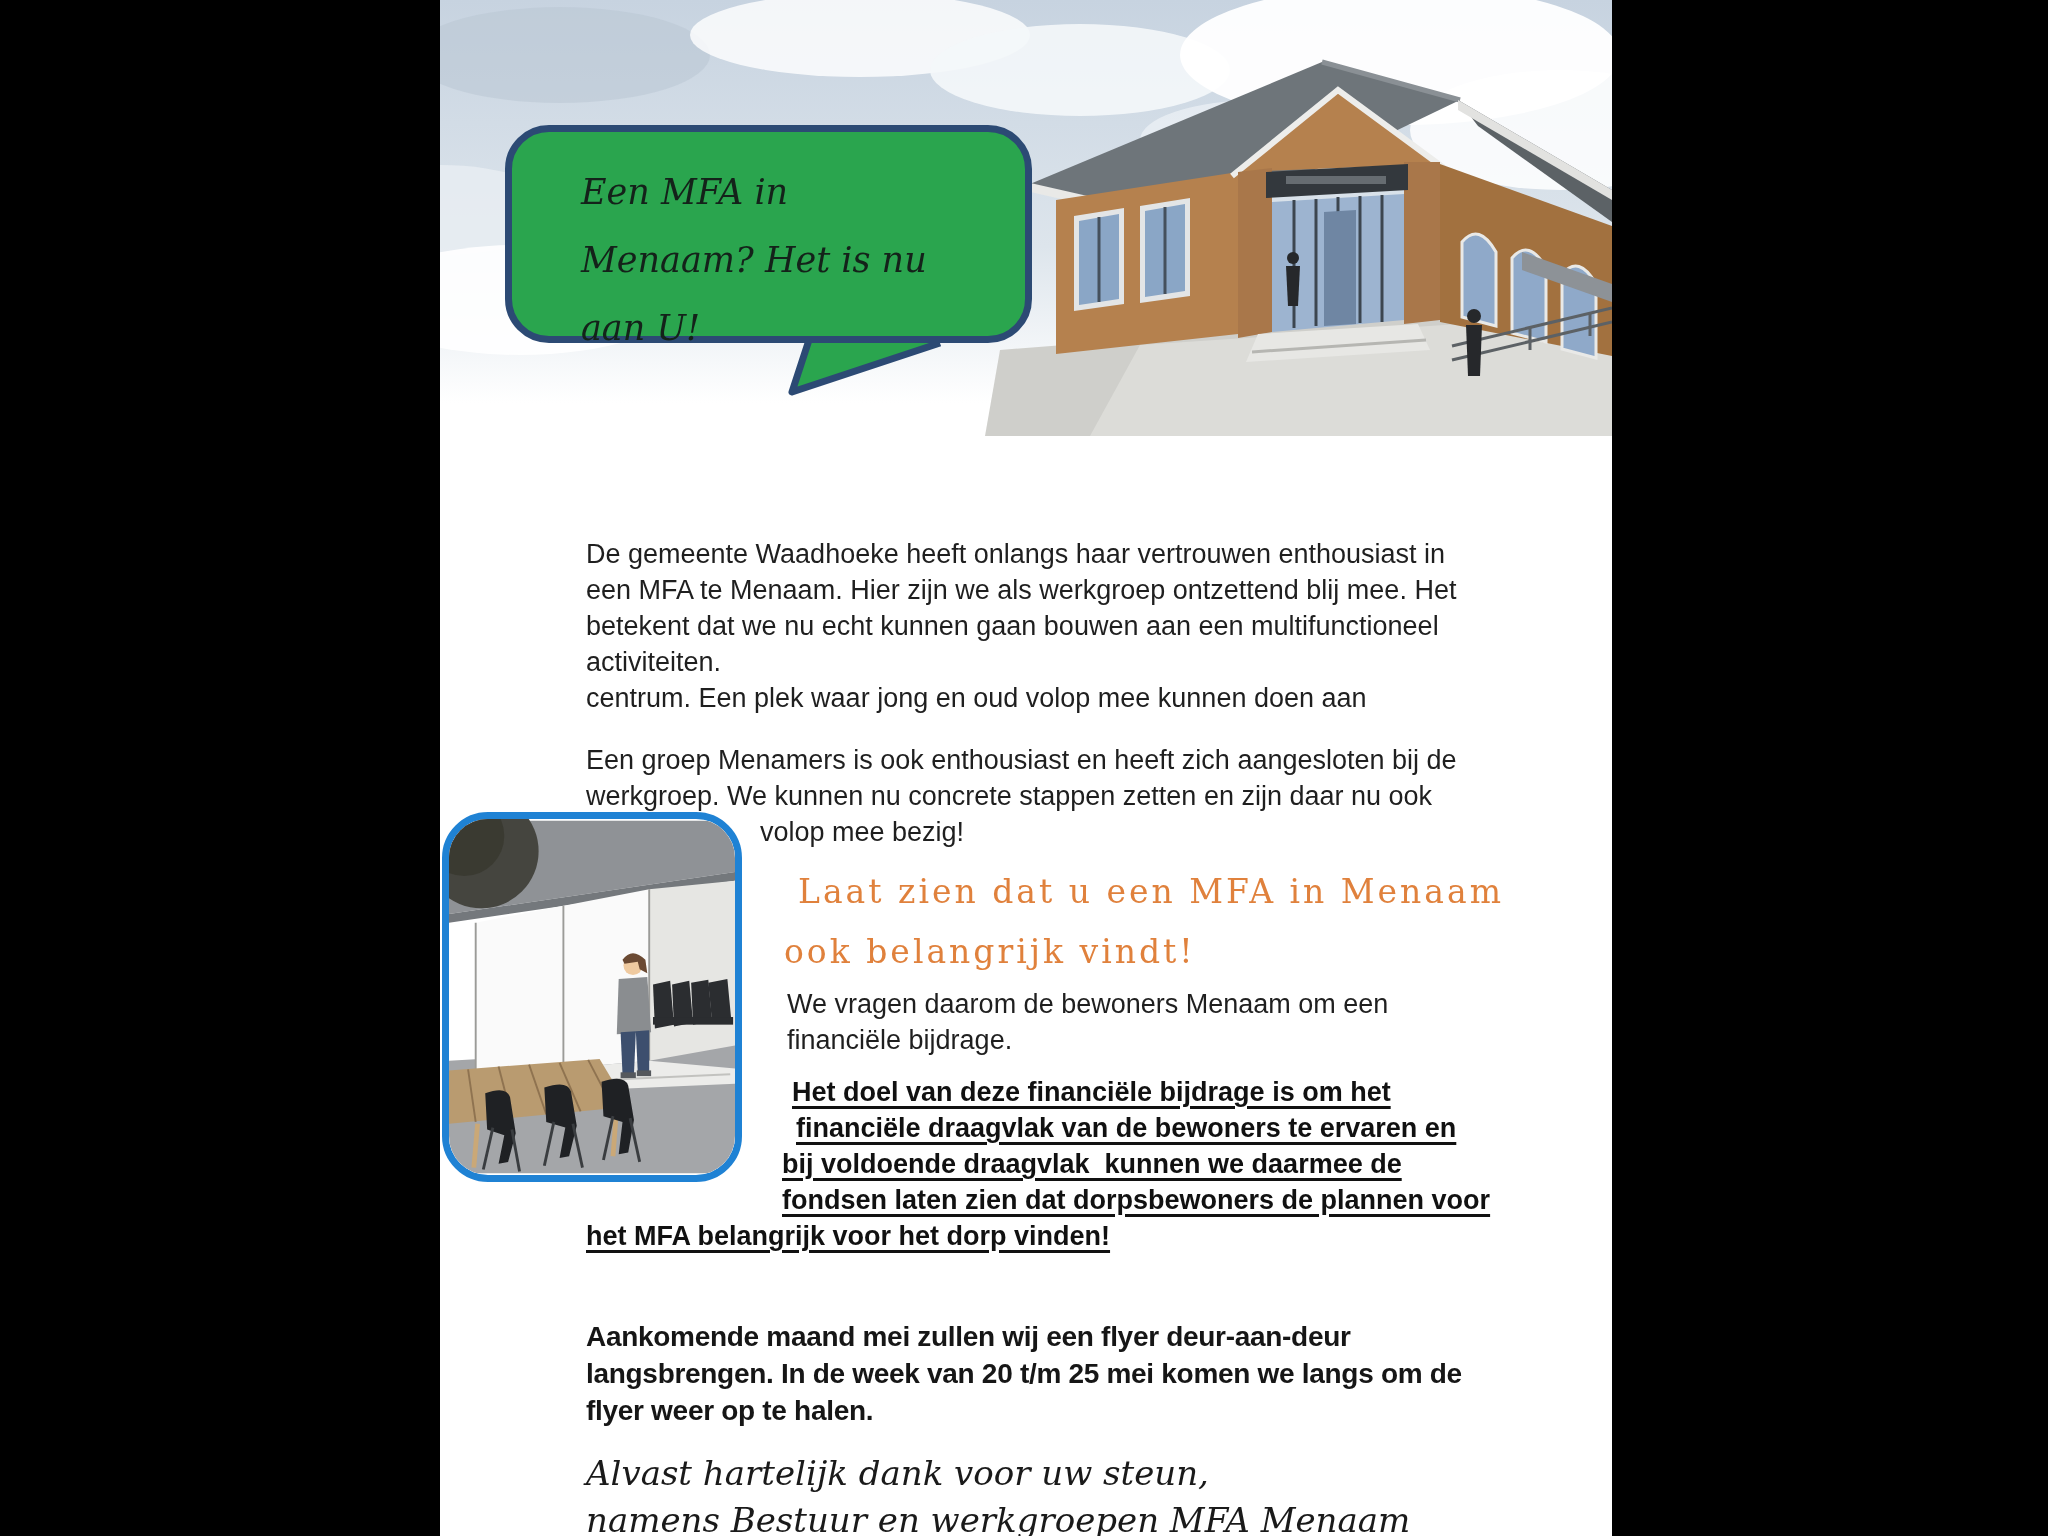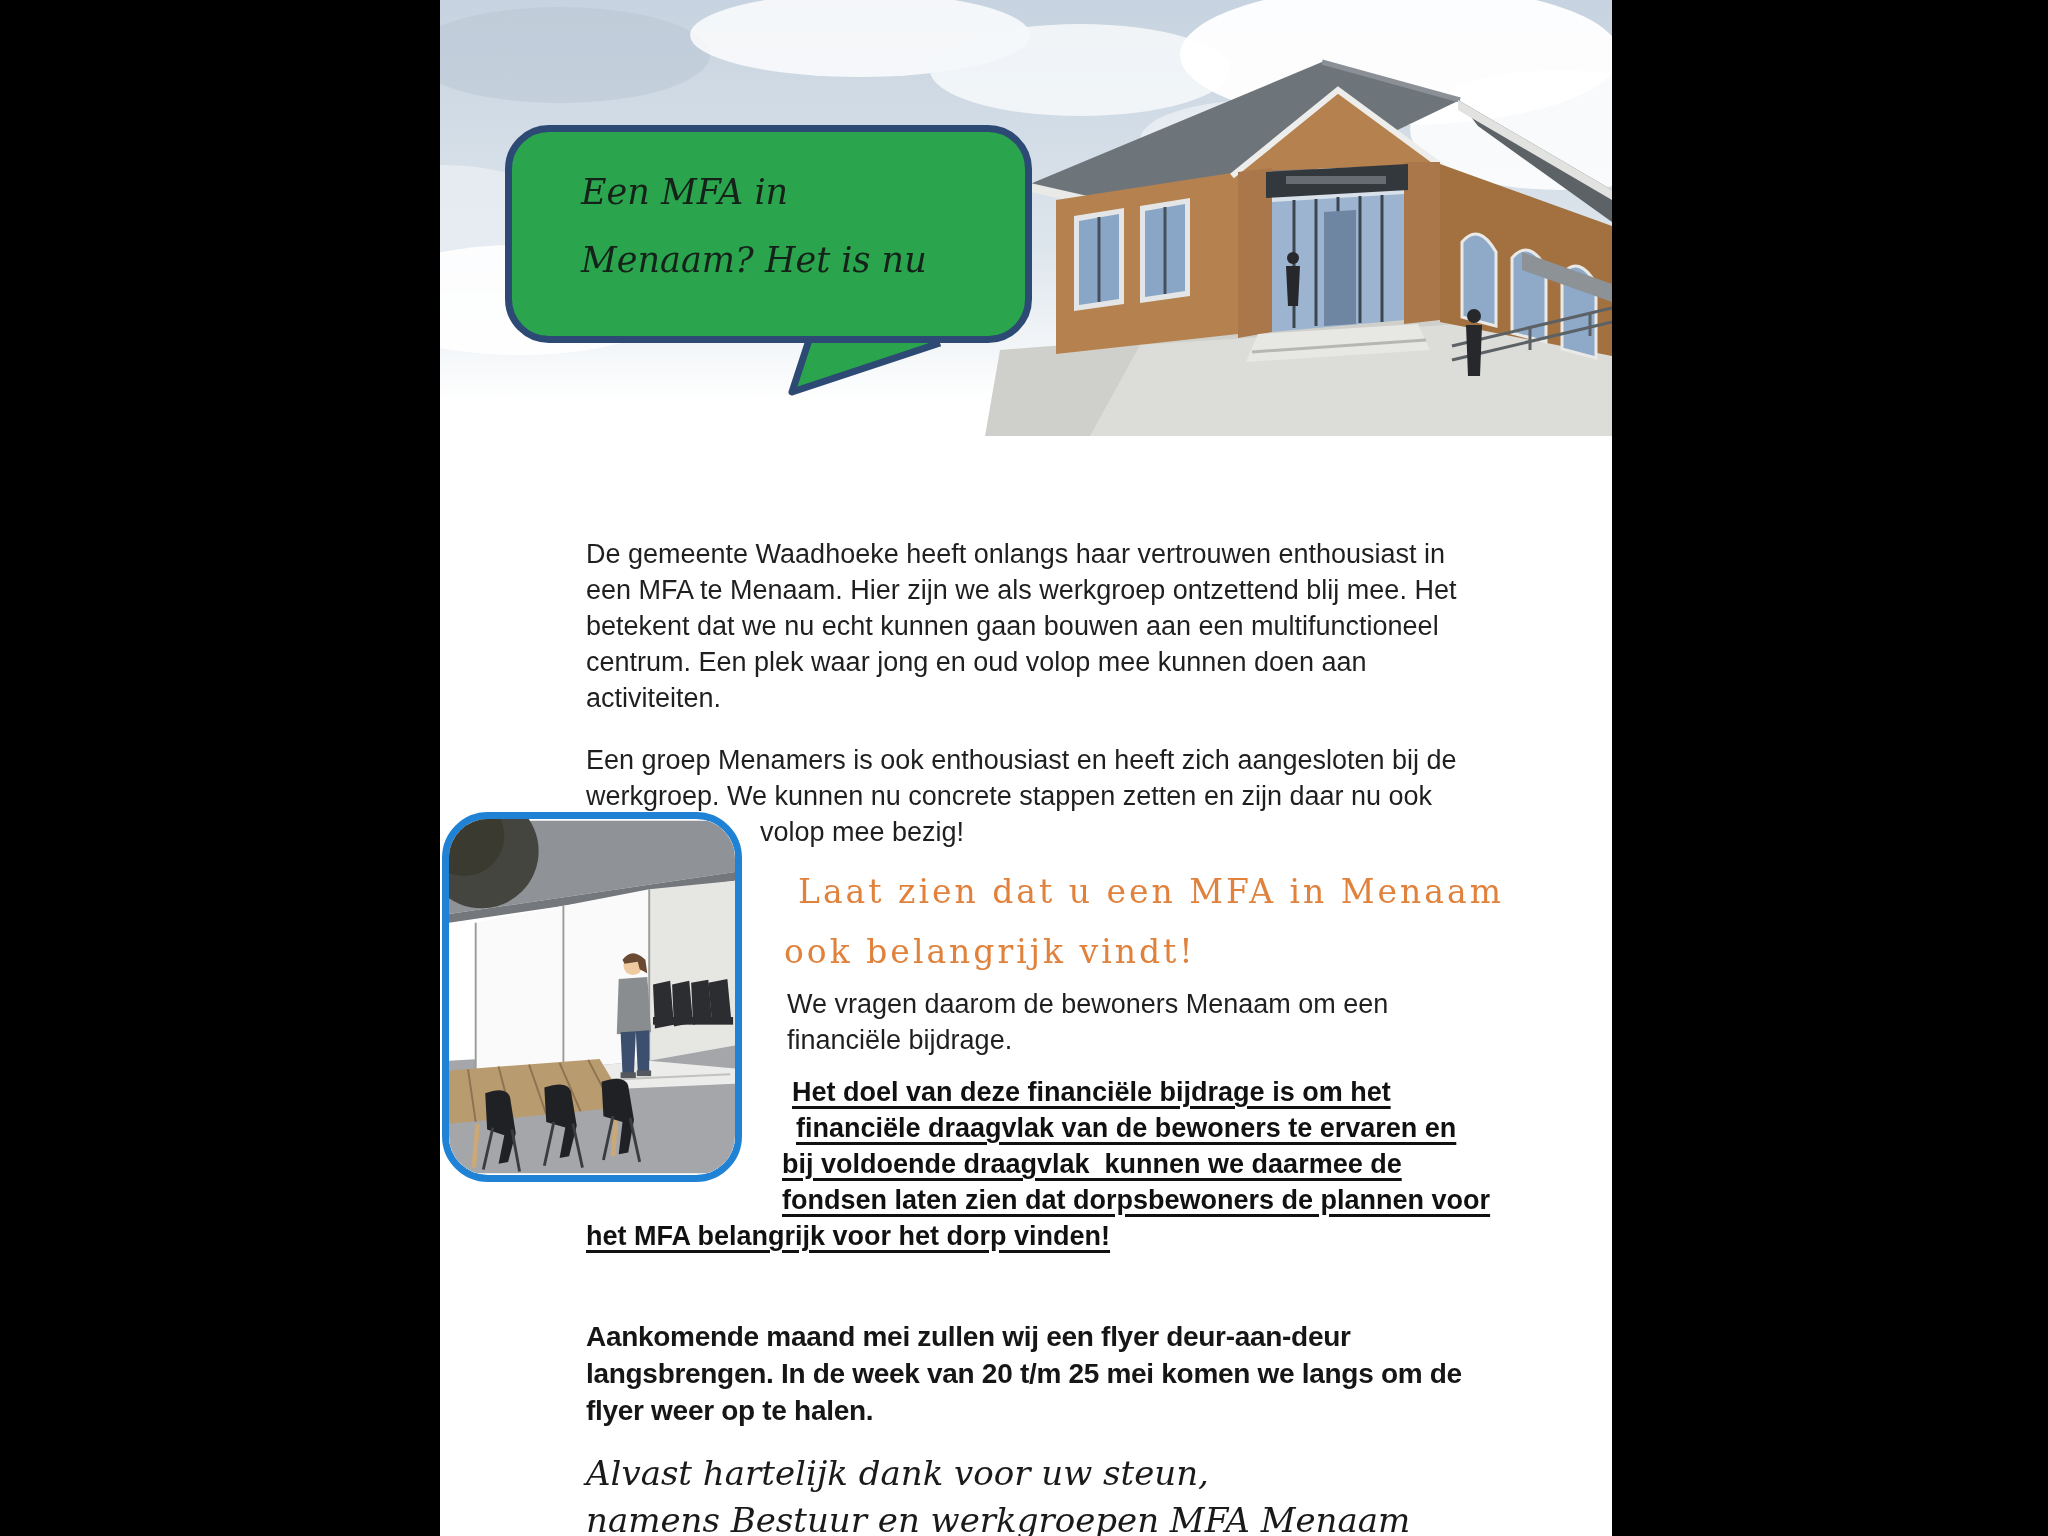--- a/index.html
+++ b/index.html
@@ -146,29 +146,30 @@
         </g>
       </svg>
     </div>
 
     <svg class="bubble-tail" width="160" height="62" viewBox="0 0 160 62">
       <path d="M22,1 L4,56 L152,7" fill="#2aa54e" stroke="#2c4a74" stroke-width="7" stroke-linejoin="round"></path>
     </svg>
     <div class="bubble">
       <div class="bubble-line">Een MFA in</div>
       <div class="bubble-line">Menaam? Het is nu</div>
+      <div class="bubble-line">aan U!</div>
     </div>
 
 
     <div class="p-intro">
       <div class="bodyline">De gemeente Waadhoeke heeft onlangs haar vertrouwen enthousiast in</div>
       <div class="bodyline">een MFA te Menaam. Hier zijn we als werkgroep ontzettend blij mee. Het</div>
       <div class="bodyline">betekent dat we nu echt kunnen gaan bouwen aan een multifunctioneel</div>
+      <div class="bodyline">activiteiten.</div>
       <div class="bodyline">centrum. Een plek waar jong en oud volop mee kunnen doen aan</div>
-      <div class="bodyline">activiteiten.</div>
     </div>
 
     <div class="p-group">
       <div class="bodyline">Een groep Menamers is ook enthousiast en heeft zich aangesloten bij de</div>
       <div class="bodyline">werkgroep. We kunnen nu concrete stappen zetten en zijn daar nu ook</div>
       <div class="bodyline indent-center">volop mee bezig!</div>
     </div>
 
     <div class="interior">
       <svg viewBox="0 0 300 370">

